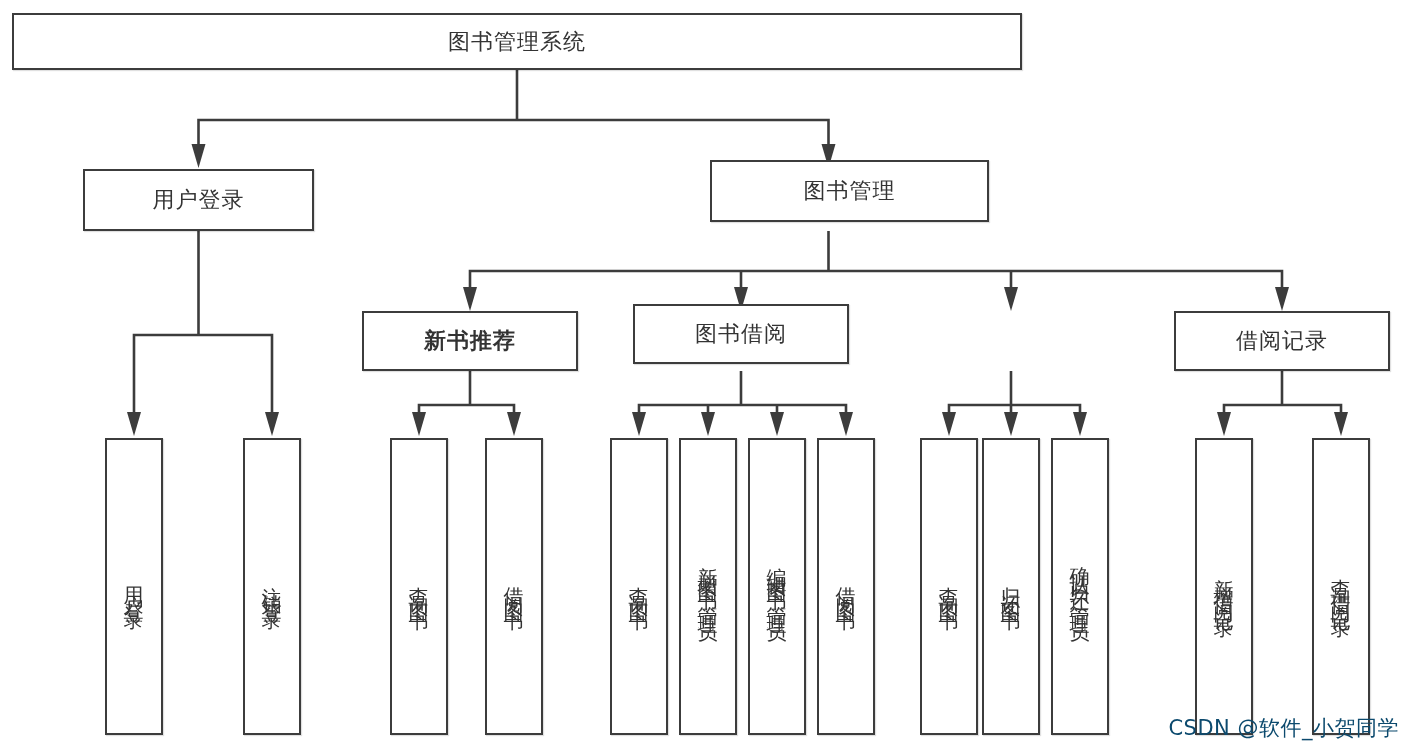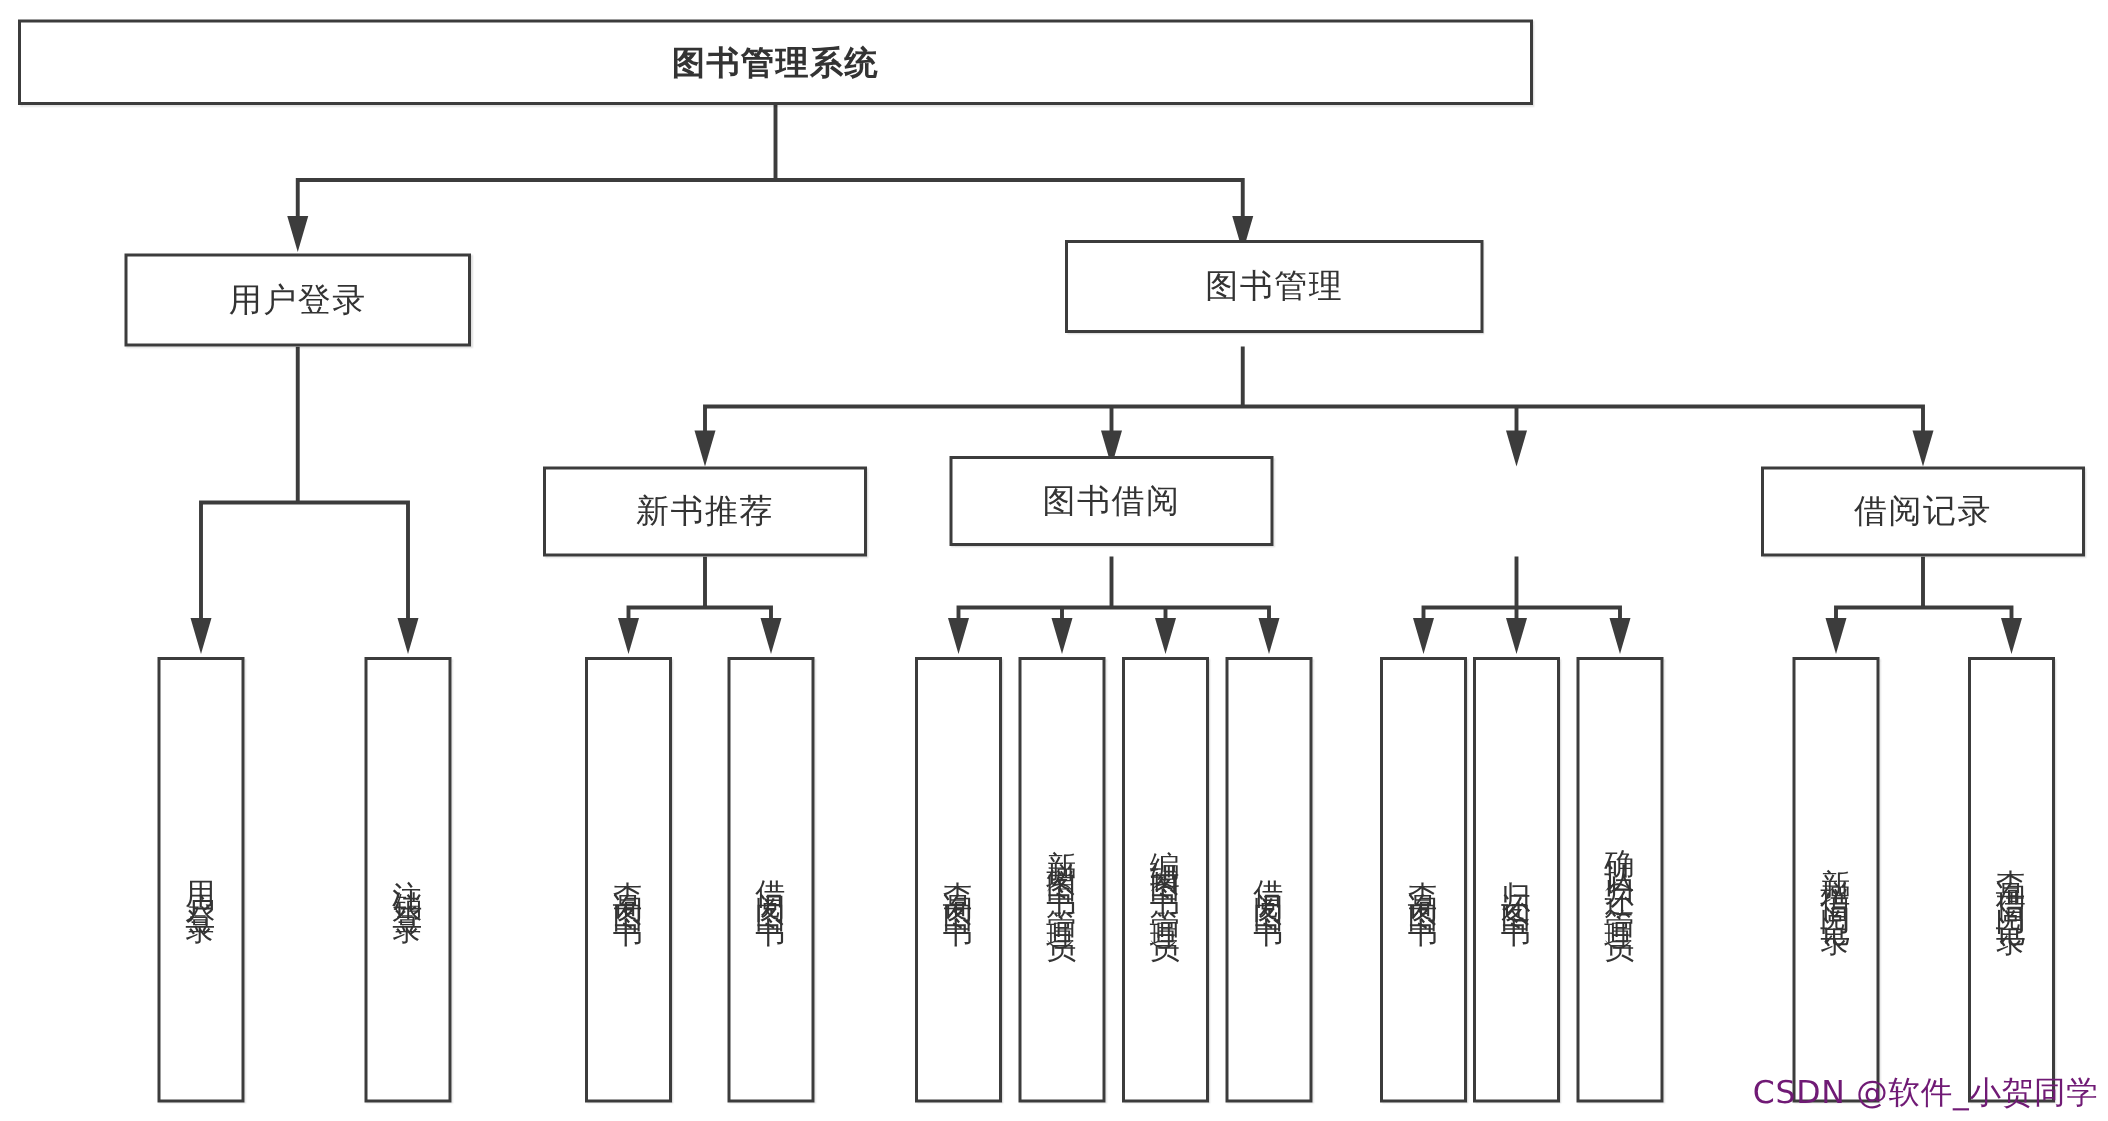--- a/index.html
+++ b/index.html
@@ -34,21 +34,21 @@
     letter-spacing: 8px;
     line-height: 1.2;
     color: #333333;
   }
   .watermark {
     position: absolute;
     right: 6px;
     top: 714px;
     z-index: 3;
     font-size: 21px;
-    color: #701a75;
+    color: #0c4a6e;
     letter-spacing: 0.5px;
     white-space: nowrap;
   }
 </style>
 </head>
 <body>
 
 <div class="canvas">
 
   <svg class="wires" width="1405" height="747" viewBox="0 0 1405 747">
@@ -94,26 +94,26 @@
       <polygon points="1073,412 1087,412 1080,436"></polygon>
     </g>
 
     <g>
       <path d="M1282,371 V406.3 M1224,418 V405 H1341 V418"></path>
       <polygon points="1217,412 1231,412 1224,436"></polygon>
       <polygon points="1334,412 1348,412 1341,436"></polygon>
     </g>
   </svg>
 
-  <div class="box hbox" style="left:12px; top:13px; width:1010px; height:57px;font-weight:bold;">图书管理系统</div>
+  <div class="box hbox" style="left:12px; top:13px; width:1010px; height:57px;">图书管理系统</div>
 
   <div class="box hbox" style="left:83px; top:169px; width:231px; height:62px;">用户登录</div>
   <div class="box hbox" style="left:710px; top:160px; width:279px; height:62px;">图书管理</div>
 
-  <div class="box hbox" style="left:362px; top:311px; width:216px; height:60px;">新书推荐</div>
+  <div class="box hbox" style="left:362px; top:311px; width:216px; height:60px;font-weight:bold;">新书推荐</div>
   <div class="box hbox" style="left:633px; top:304px; width:216px; height:60px;">图书借阅</div>
   <div class="box hbox" style="left:1174px; top:311px; width:216px; height:60px;">借阅记录</div>
 
   <div class="box vbox" style="left:105px; top:438px; width:58px; height:297px;">
     <span class="vtext">用户登录</span>
   </div>
   <div class="box vbox" style="left:243px; top:438px; width:58px; height:297px;">
     <span class="vtext">注销登录</span>
   </div>
 

